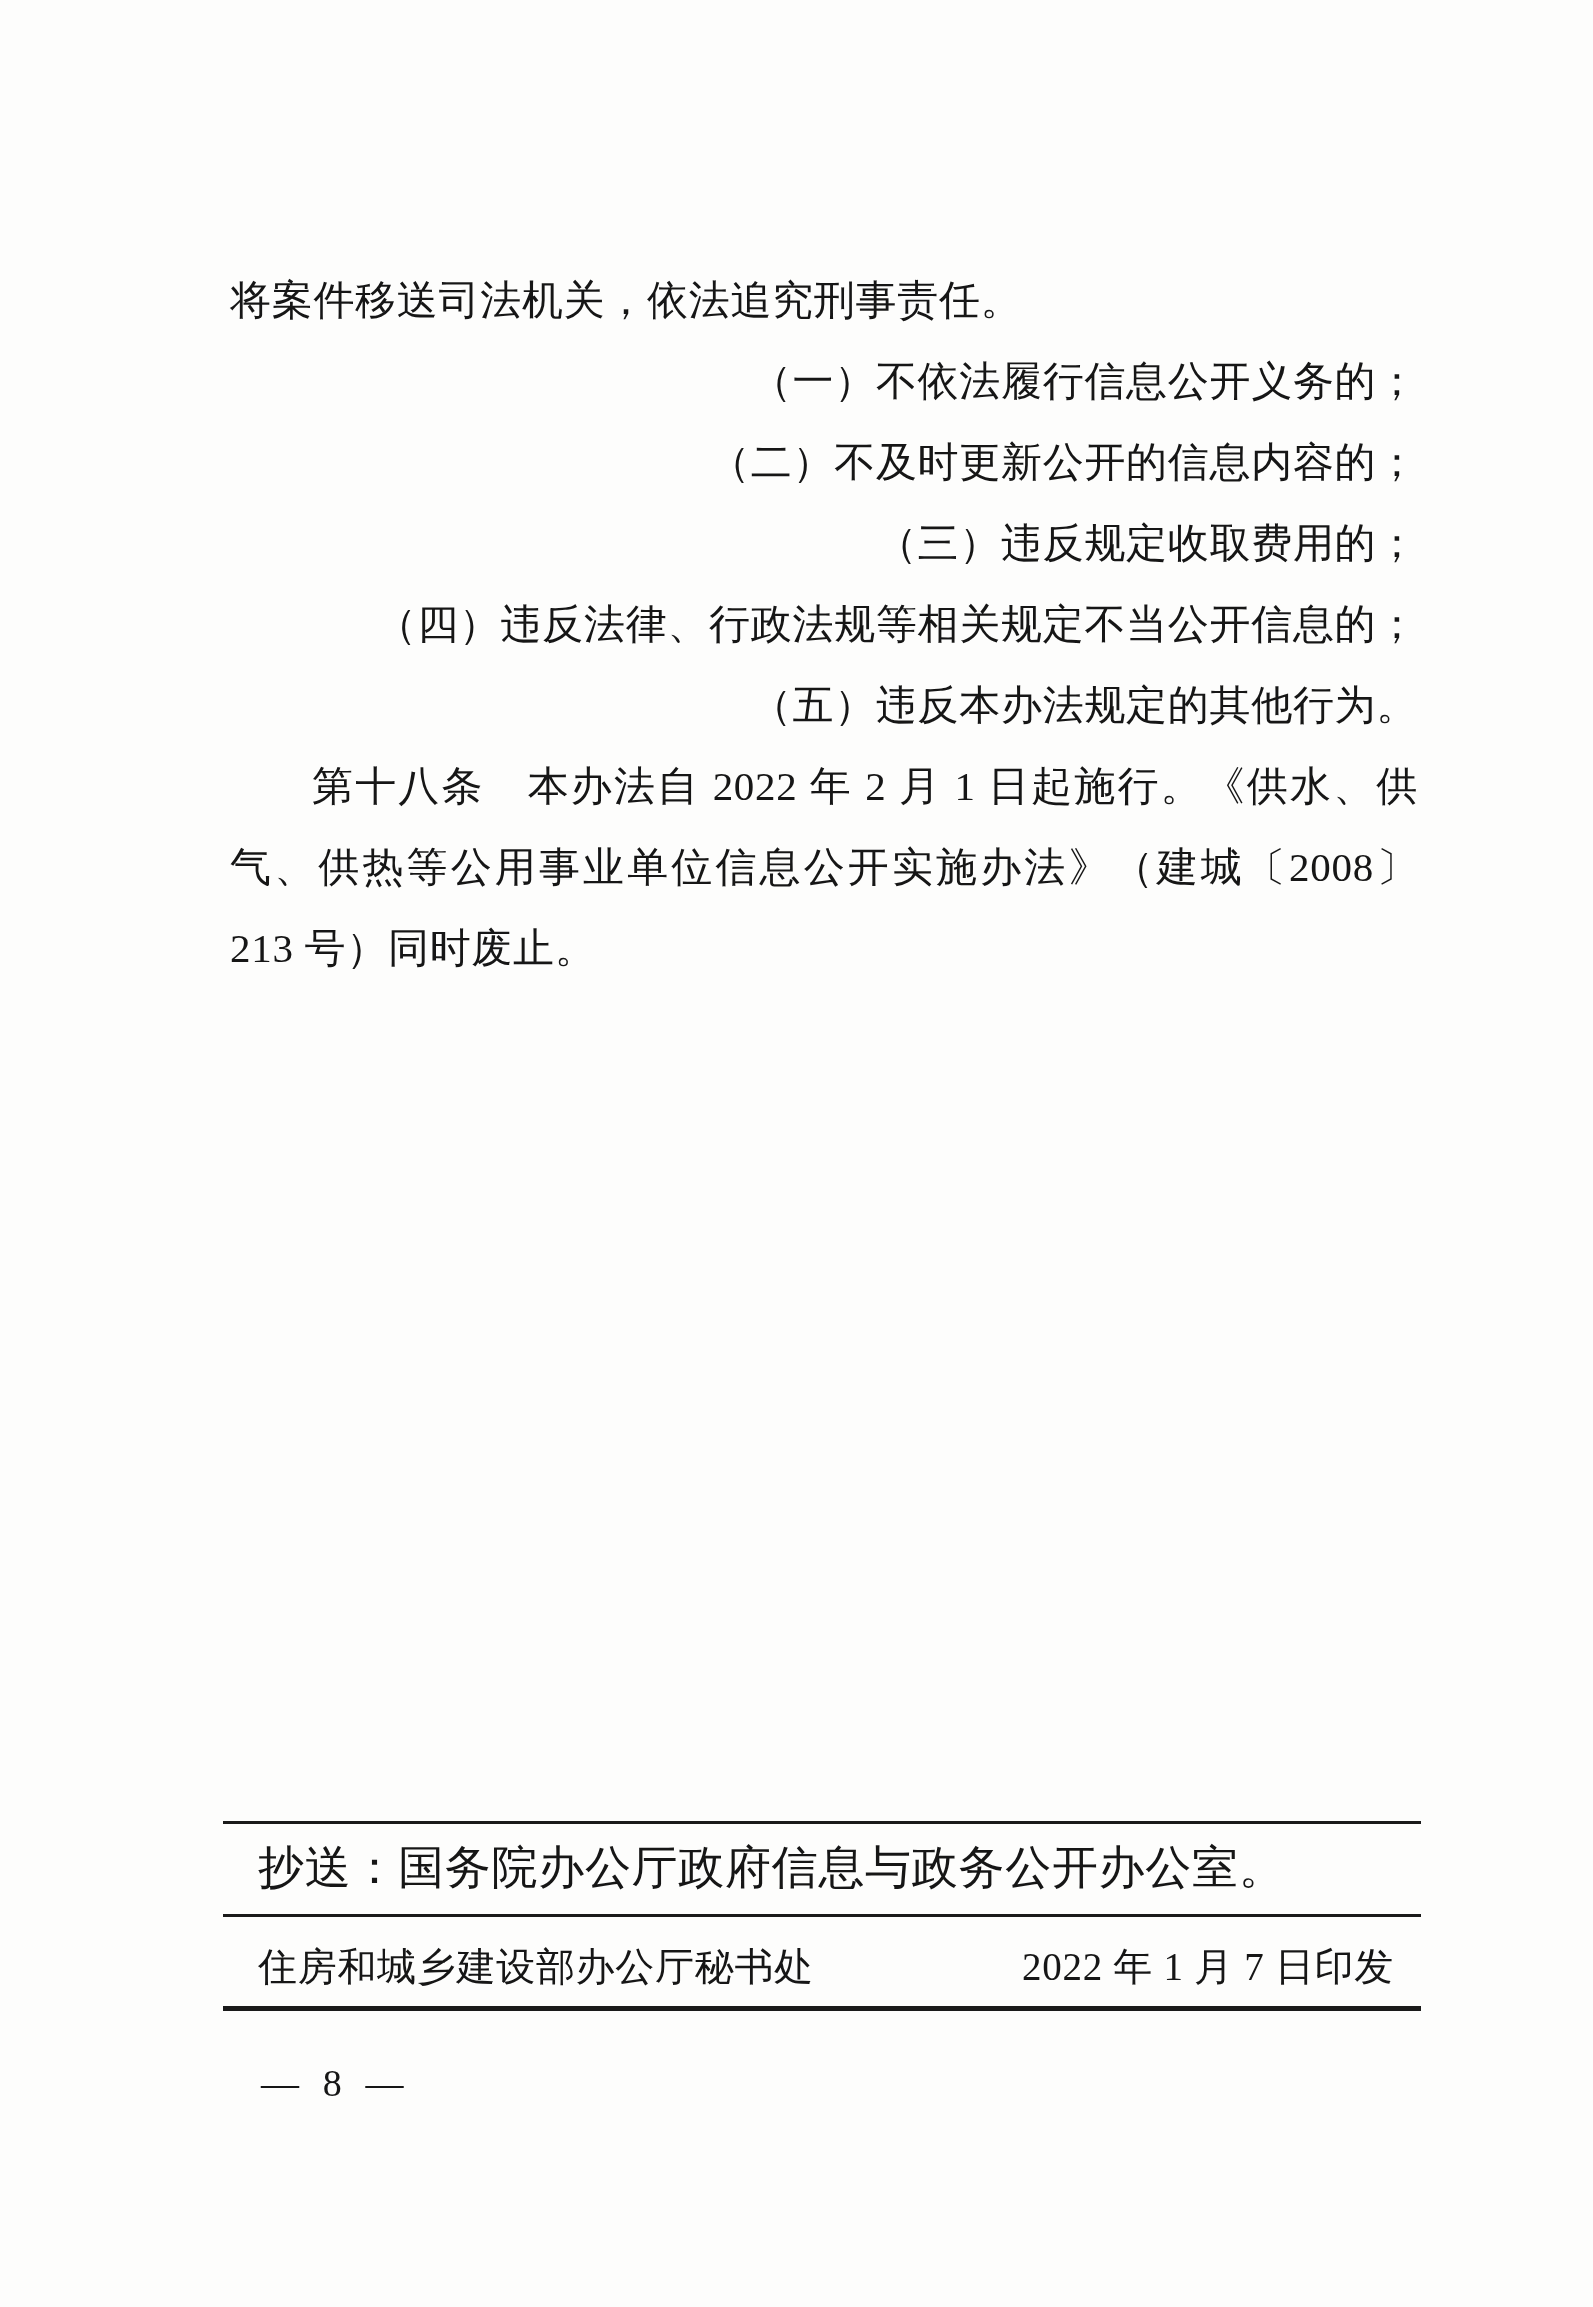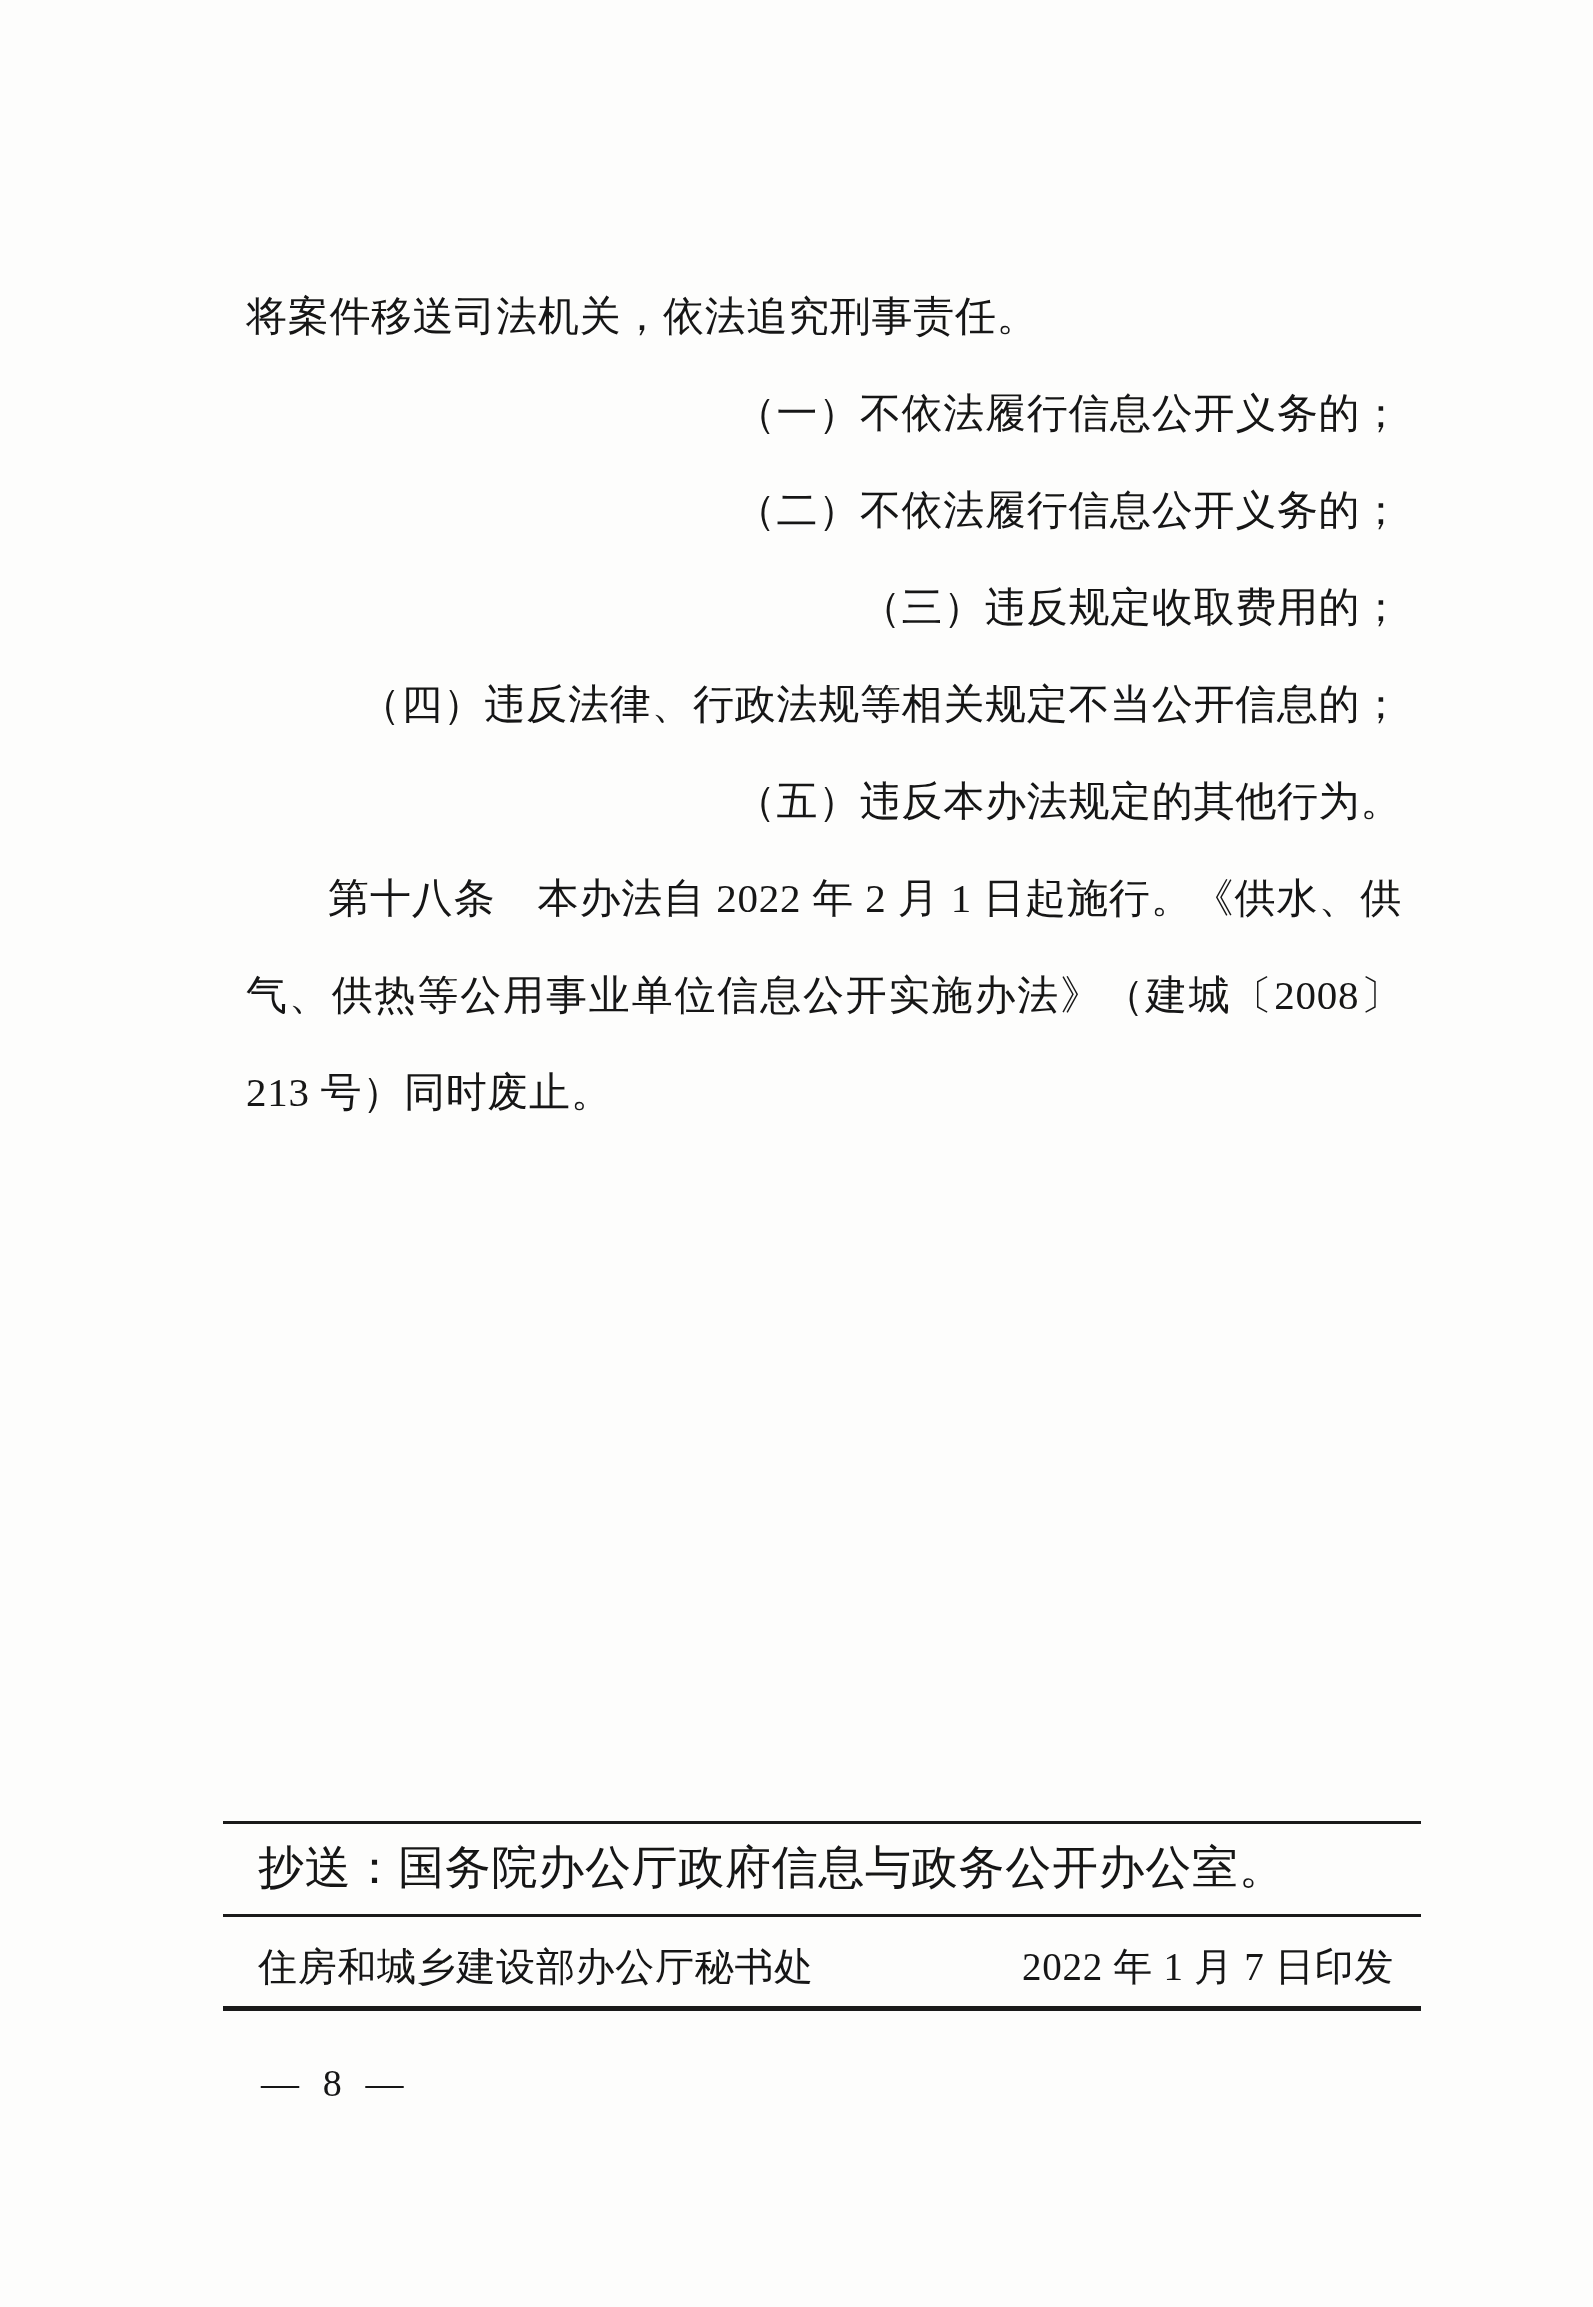--- a/index.html
+++ b/index.html
@@ -19,21 +19,21 @@
   
   .bodytext {
     position: absolute;
     left: 230px;
     top: 260px;
     width: 1188px;
     font-size: 41px;
     line-height: 81px;
     letter-spacing: 0.7px;
   }
-  .bodytext p { margin: 16px; }
+  .bodytext p { margin: 0; }
   .indent { text-indent: 82px; text-align: right; }
   .fill {
     text-align: justify;
     text-align-last: justify;
   }
   .article-term {
     font-family: "Liberation Sans", "DejaVu Sans", sans-serif;
     font-weight: 400;
   }
   
@@ -81,21 +81,21 @@
 </head>
 <body>
 
 <div class="page">
 
   <main class="bodytext">
     <p>将案件移送司法机关，依法追究刑事责任。</p>
 
     <p class="indent">（一）不依法履行信息公开义务的；</p>
 
-    <p class="indent">（二）不依法履行信息公开义务的；</p>
+    <p class="indent">（二）不及时更新公开的信息内容的；</p>
 
     <p class="indent">（三）违反规定收取费用的；</p>
 
     <p class="indent">（四）违反法律、行政法规等相关规定不当公开信息的；</p>
 
     <p class="indent">（五）违反本办法规定的其他行为。</p>
 
     <p class="indent fill">
       <span class="article-term">第十八条</span><span>　本办法自 2022 年 2 月 1 日起施行。《供水、供</span>
     </p>

